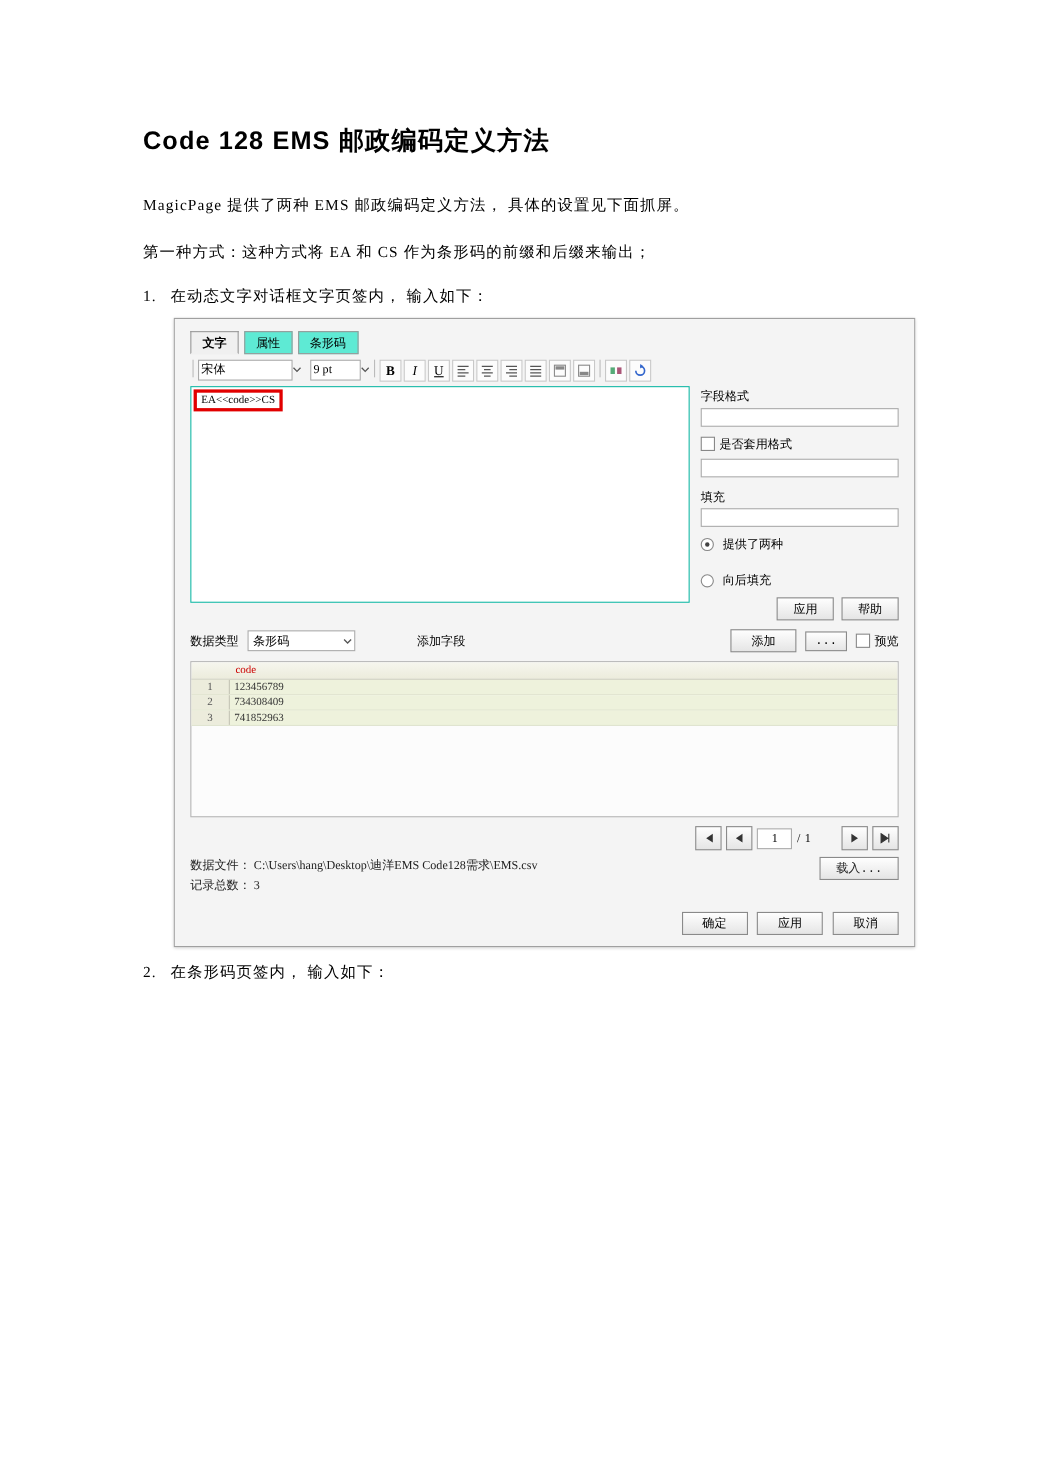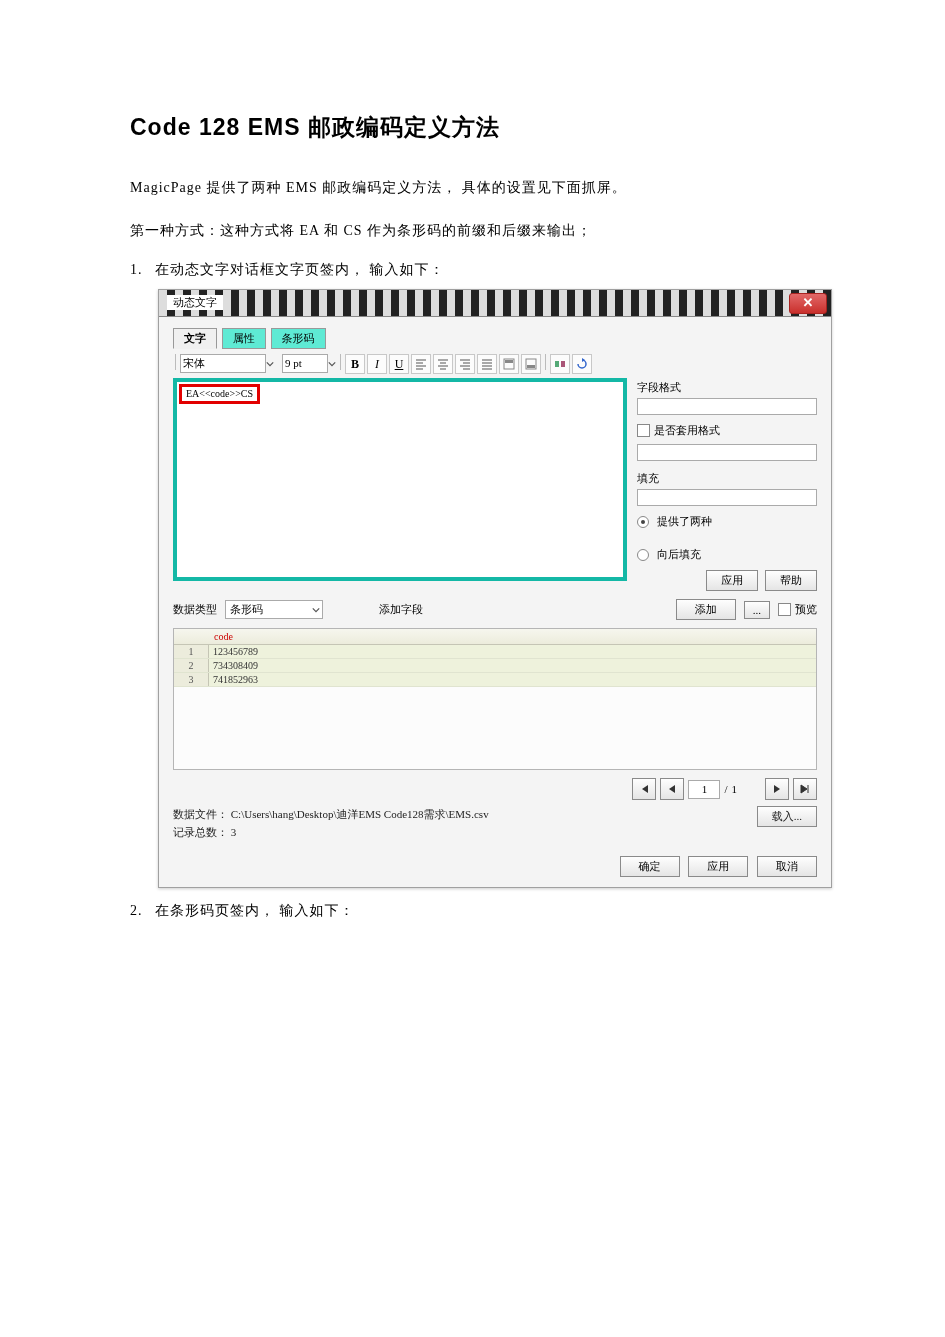--- a/index.html
+++ b/index.html
@@ -130,21 +130,21 @@
   }
   .fmtbtn svg { display:block; }
   .main-split {
     display: flex;
     gap: 10px;
     align-items: flex-start;
   }
   .leftcol { flex: 1; }
   .rightcol { width: 180px; }
   .inputbox {
-    border: 4px solid #14b8a6;
+    border: 1px solid #14b8a6;
     background: #fff;
     height: 195px;
     position: relative;
   }
   .codehi {
     position: absolute;
     left: 2px; top: 2px;
     border: 3px solid #e20000;
     padding: 0 4px;
     font-size: 10px;
@@ -176,20 +176,21 @@
   .radio.sel::after {
     content: ""; width: 4px; height: 4px; border-radius: 50%; background: #444;
   }
   .btn {
     display: inline-block;
     border: 1px solid #8a8a8a;
     background: linear-gradient(#fefefe,#e5e5e5);
     font-size: 11px;
     padding: 2px 14px;
     text-align: center;
+    font-family: Liberation Mono, monospace;
   }
   .rowline {
     display: flex;
     align-items: center;
     gap: 8px;
     margin-top: 8px;
     font-size: 11px;
   }
   .rowline .lbl { white-space: nowrap; }
   .dropdown {
@@ -280,24 +281,20 @@
 
   <p class="para">MagicPage 提供了两种 EMS 邮政编码定义方法， 具体的设置见下面抓屏。</p>
   <p class="para">第一种方式：这种方式将 EA 和 CS 作为条形码的前缀和后缀来输出；</p>
 
   <p class="step">
     <span class="num">1.</span>
     <span>在动态文字对话框文字页签内， 输入如下：</span>
   </p>
 
   <div class="shot">
-    <div class="titlebar">
-      <span class="tlabel">动态文字</span>
-      <span class="close">✕</span>
-    </div>
     <div class="dlgbody">
 
       <div class="tabs">
         <span class="tab active">文字</span>
         <span class="tab">属性</span>
         <span class="tab">条形码</span>
       </div>
 
       <div class="toolbar">
         <span class="sep"></span>

